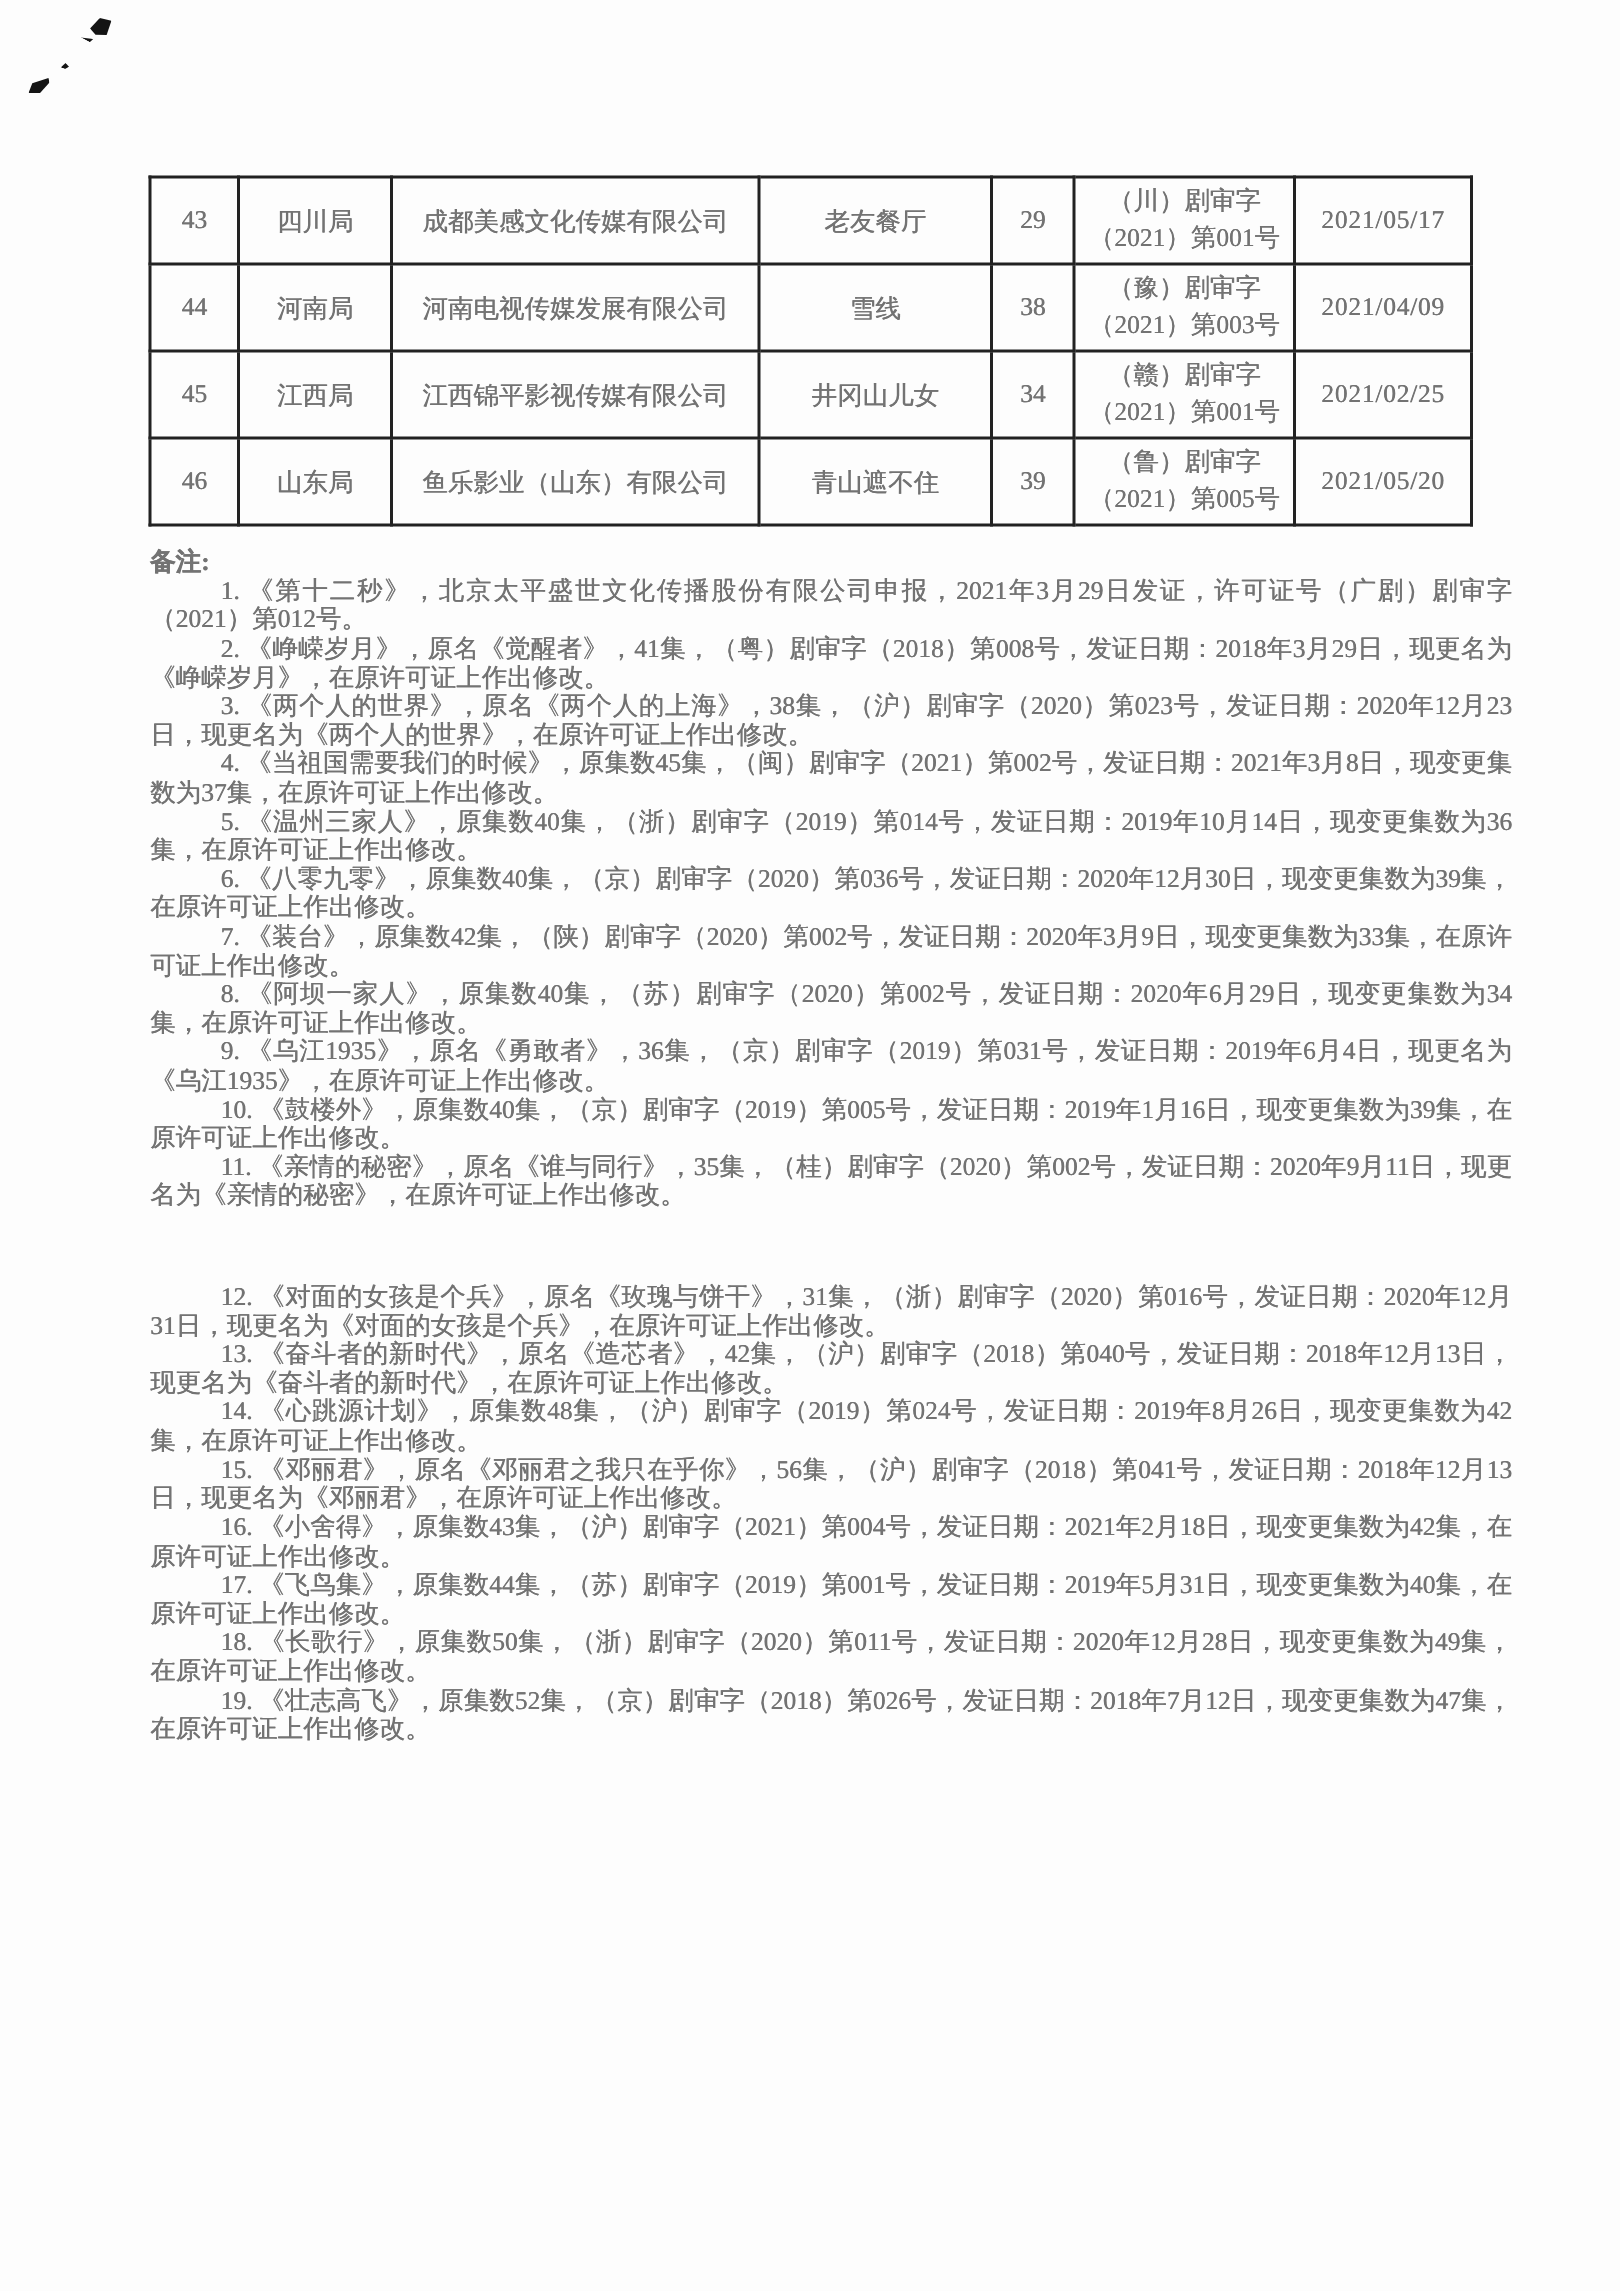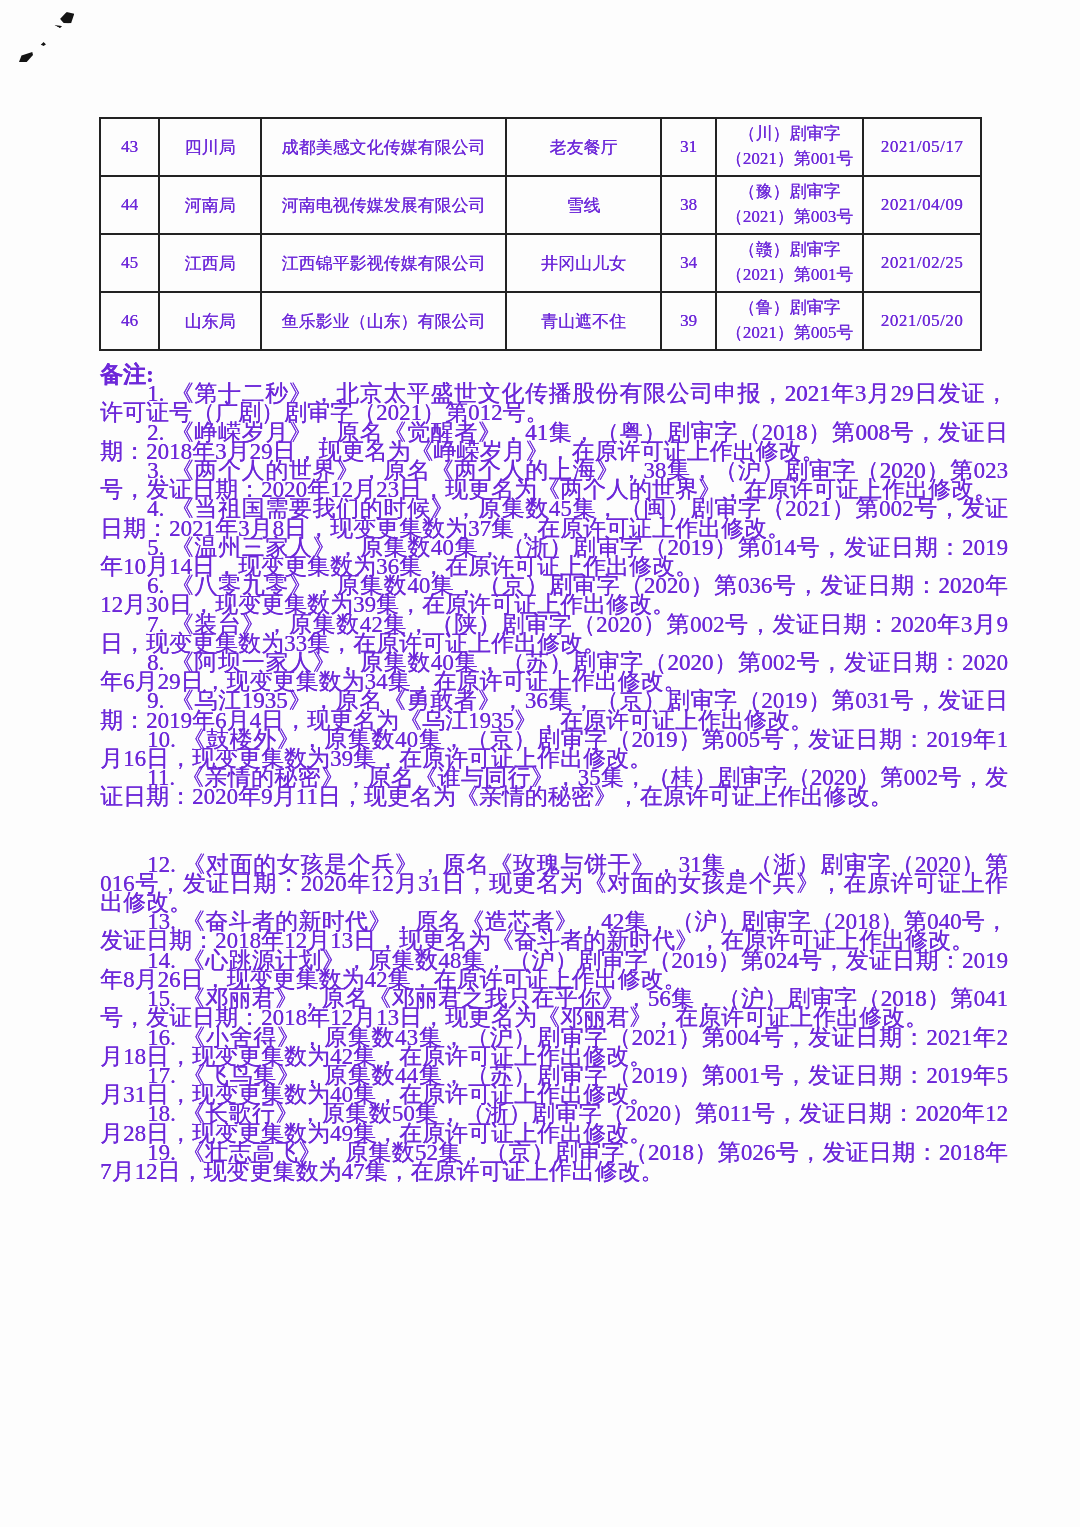--- a/index.html
+++ b/index.html
@@ -2,21 +2,21 @@
 <html><head>
 <meta charset="utf-8">
 <style>
   html,body { margin:0; padding:0; background:#ffffff; }
   .page {
     position:relative;
     width:1080px; height:1527px;
     background:#fdfdfd;
     overflow:hidden;
     font-family:"Liberation Serif","DejaVu Serif",serif;
-    color:#6d28d9;
+    color:#737373;
   }
   
   .ink { position:absolute; background:#141414; }
   .ink-a { left:60px; top:12px; width:15px; height:12px;
            clip-path:polygon(18% 85%, 0 45%, 52% 0, 100% 28%, 66% 100%);
            transform:rotate(-12deg); }
   .ink-a2 { left:54px; top:24px; width:8px; height:3px;
             clip-path:polygon(0 100%, 100% 0, 85% 100%);
             transform:rotate(28deg); }
   .ink-b { left:41px; top:42px; width:5px; height:4px;
@@ -39,21 +39,21 @@
     padding:1px 3px;
     text-shadow:0.3px 0 0 currentColor;
   }
   td.c-license { white-space:pre-line; line-height:1.45; font-size:16.5px;margin-top:10px; }
   td.c-date { letter-spacing:0.5px;margin-top:40px; }
 
   
   .notes {
     position:absolute; left:100px; top:365px;
     width:908px;
-    font-size:23px; line-height:19.2px;
+    font-size:17px; line-height:19.2px;
     text-shadow:0.3px 0 0 currentColor;
   }
   .notes-label { font-weight:600; }
   p.note { margin:0; text-indent:47px; text-align:justify; }
   p.gap-before { margin-top:48px; }
 </style>
 </head>
 <body>
 
 <div class="page">
@@ -72,21 +72,21 @@
         <col style="width:55px">
         <col style="width:147px">
       <col style="width:118px">
     </colgroup>
     <tbody>
       <tr>
         <td class="c-seq">43</td>
         <td class="c-bureau">四川局</td>
         <td class="c-company">成都美感文化传媒有限公司</td>
         <td class="c-title">老友餐厅</td>
-        <td class="c-episodes">31</td>
+        <td class="c-episodes">29</td>
         <td class="c-license">（川）剧审字
 （2021）第001号</td>
         <td class="c-date">2021/05/17</td>
       </tr>
       <tr>
         <td class="c-seq">44</td>
         <td class="c-bureau">河南局</td>
         <td class="c-company">河南电视传媒发展有限公司</td>
         <td class="c-title">雪线</td>
         <td class="c-episodes">38</td>

